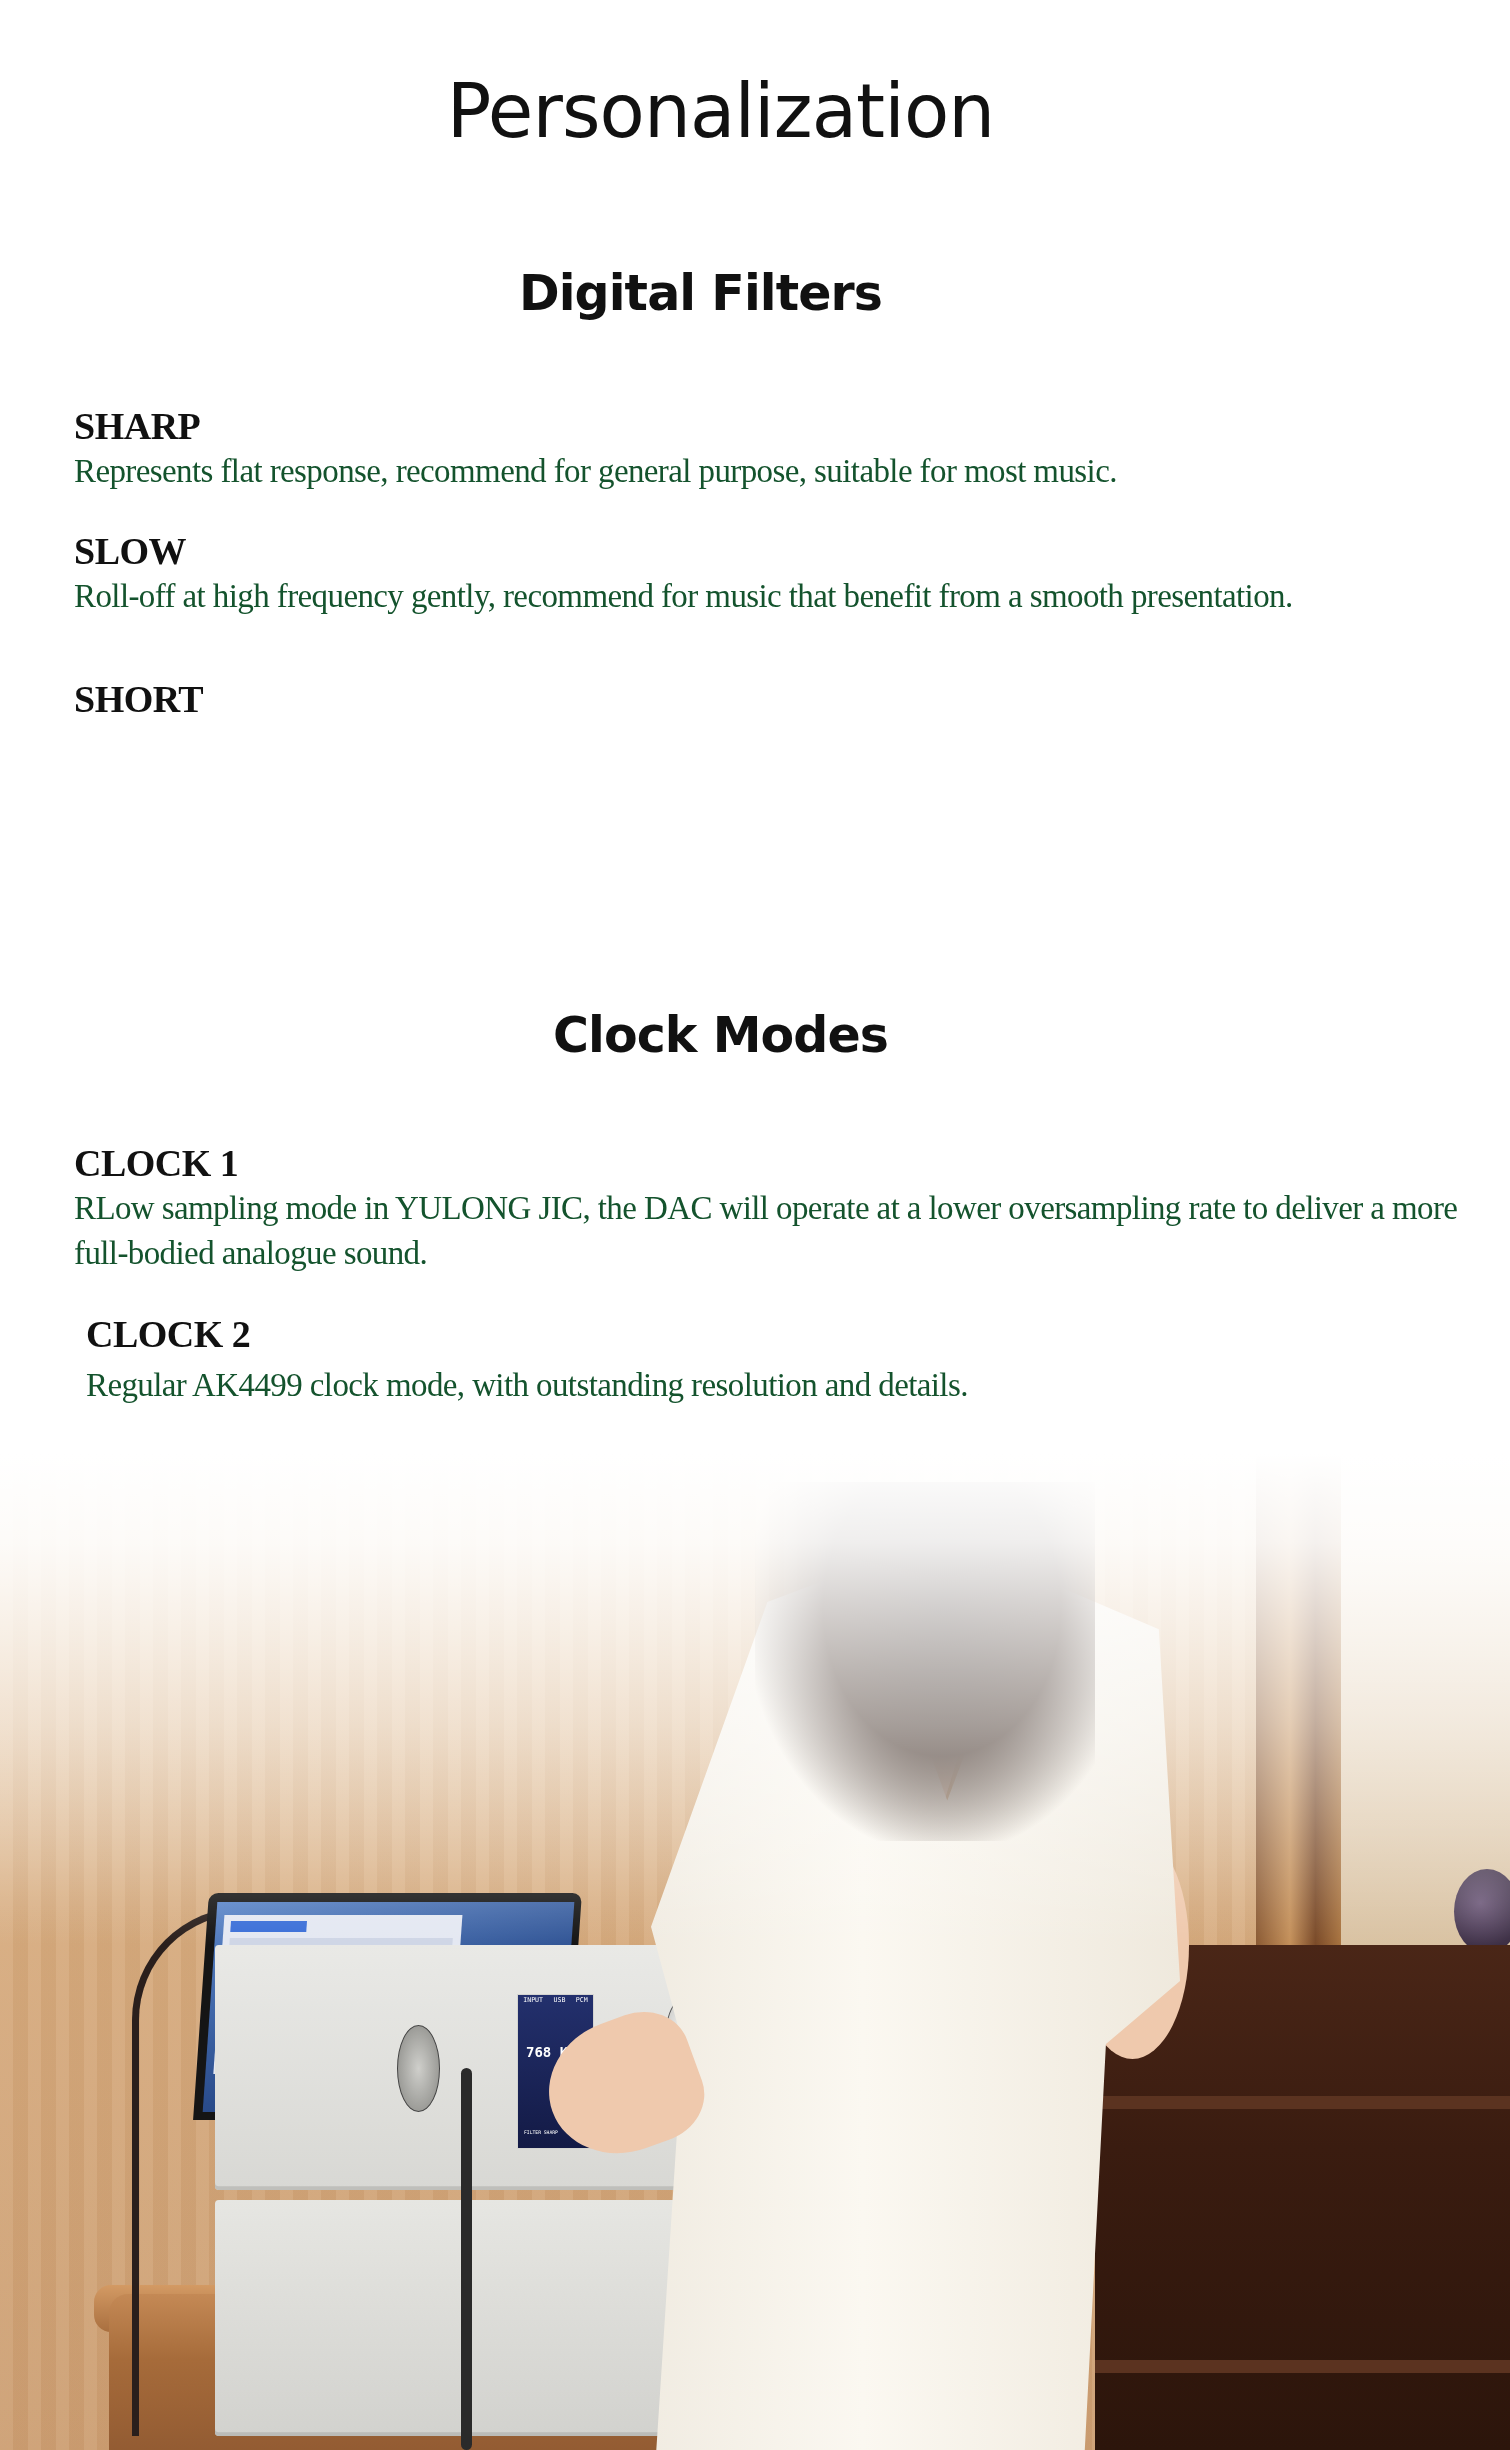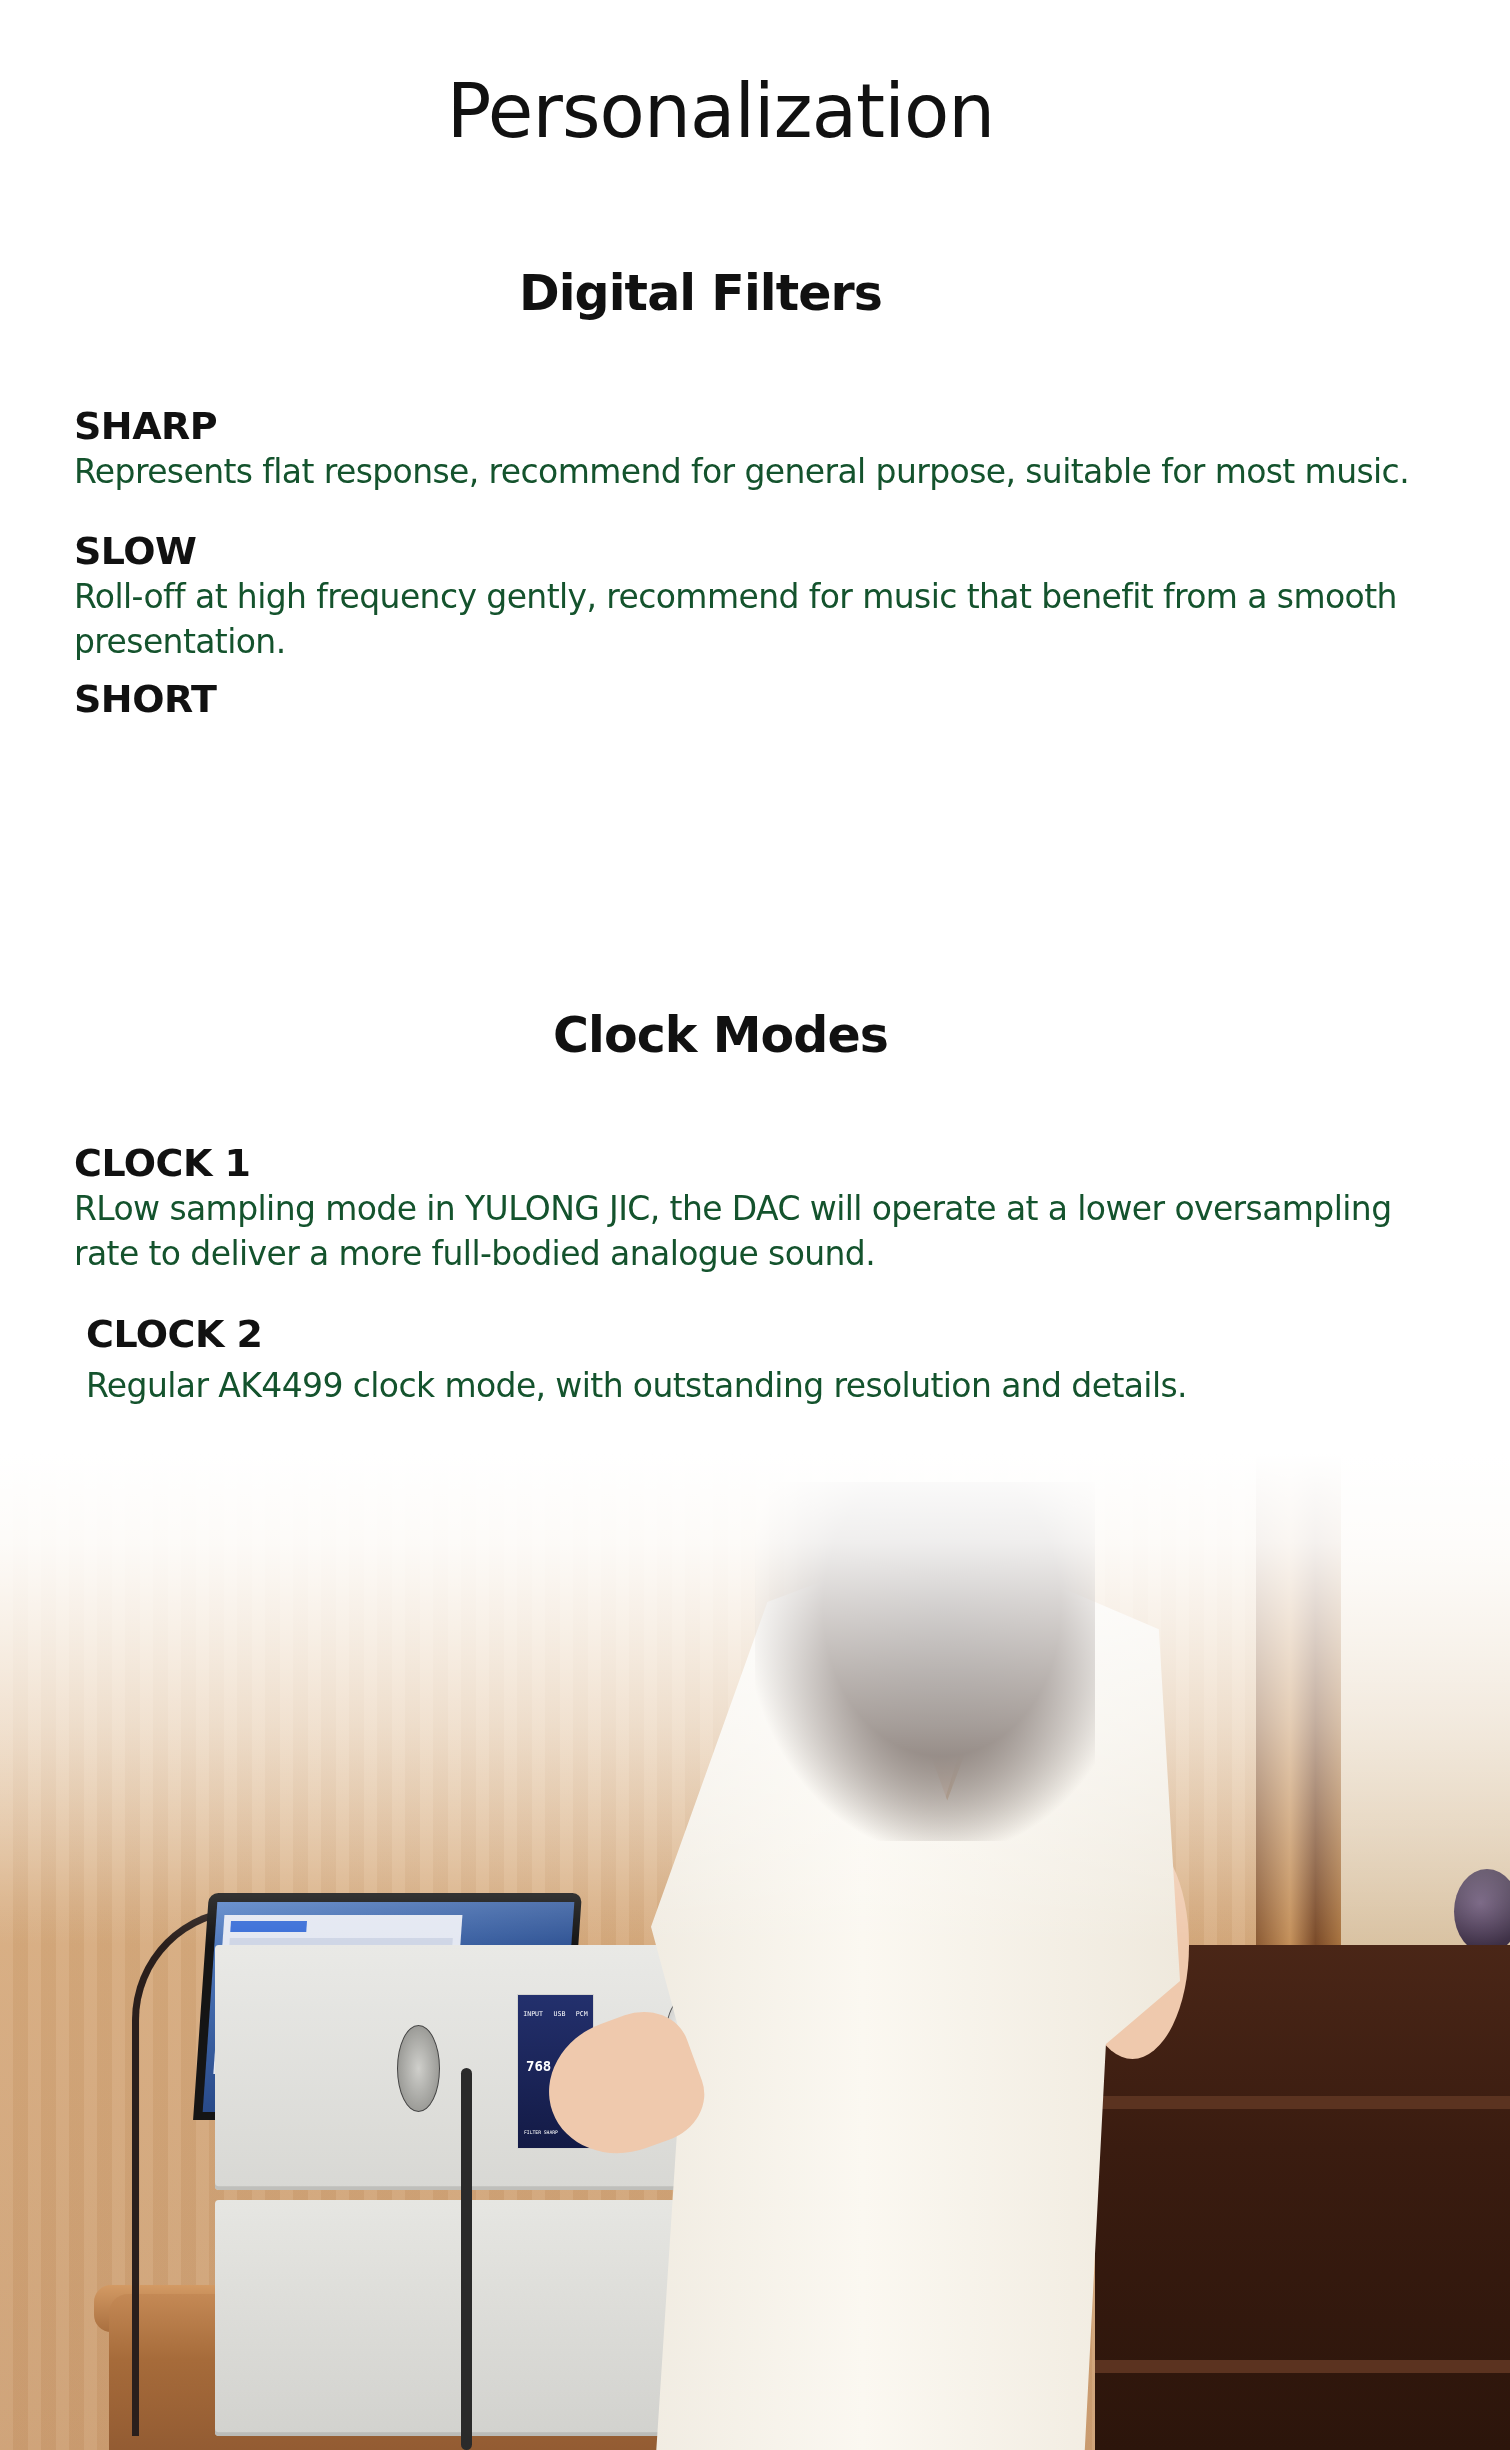--- a/index.html
+++ b/index.html
@@ -6,40 +6,40 @@
   html, body { width: 1511px; background: #ffffff; }
   body { font-family: "DejaVu Sans", "Liberation Sans", sans-serif; color: #111; position: relative; height: 2450px; overflow: hidden; }
 
   .abs { position: absolute; }
 
   .title { left: 0; width: 1441px; top: 64px; text-align: center; font-size: 74px; font-weight: normal; letter-spacing: -0.9px; line-height: 94px; }
   .section-title { left: 0; text-align: center; font-size: 49px; font-weight: bold; letter-spacing: -0.9px; line-height: 66px; }
   .st-filters { width: 1401px; top: 261px; }
   .st-clock { width: 1441px; top: 1003px; }
 
-  .item { left: 74px; width: 1388px; }
+  .item { left: 74px; width: 1388px; font-family: Liberation Serif, serif; }
   .item-name { font-size: 38px; font-weight: bold; letter-spacing: -0.5px; line-height: 45px; }
   .item-desc { font-size: 33px; line-height: 45px; letter-spacing: -0.6px; color: #14532d; }
 
   
   .photo { left: 0; top: 1454px; width: 1511px; height: 996px; overflow: hidden; background: linear-gradient(180deg, #e9cfad 0%, #d7ac7f 45%, #cd9f73 100%); }
   .wall-streaks { position: absolute; inset: 0; background: repeating-linear-gradient(90deg, rgba(255,255,255,0.05) 0 13.2px, rgba(120,70,30,0.05) 13.2px 28px); }
   .piano { position: absolute; left: 1095px; top: 491px; width: 415px; height: 505px; background: linear-gradient(180deg, #4a2617 0%, #3a1c10 40%, #2c150b 100%); }
   .piano-band { position: absolute; left: 1095px; width: 415px; height: 13.2px; background: #5b3320; }
   .mirror-frame { position: absolute; left: 1256px; top: 0; width: 85px; height: 510px; background: linear-gradient(90deg, #8b5a33, #c4905a 40%, #7a4a28 70%, #a8733f); border-radius: 5.7px; }
   .mirror-right { position: absolute; left: 1341px; top: 0; width: 170px; height: 491px; background: linear-gradient(180deg, #efe0cc, #d9c2a2); }
   .flowers { position: absolute; left: 1454px; top: 415px; width: 66px; height: 85px; background: radial-gradient(circle at 40% 40%, #6e5a7a, #3d2f45 70%); border-radius: 50%; }
 
   .cabinet { position: absolute; left: 109px; top: 840px; width: 576px; height: 189px; background: linear-gradient(180deg, #c48955 0%, #a66b3a 35%, #8c5630 100%); border-radius: 19px 19px 0 0; }
   .cabinet-trim { position: absolute; left: 94px; top: 831px; width: 604px; height: 47px; background: linear-gradient(180deg, #d39a64, #a96f3f); border-radius: 17px; }
 
   .dac { position: absolute; left: 215px; top: 491px; width: 500px; height: 245px; background: linear-gradient(180deg, #e9e9e6 0%, #d8d8d4 100%); border-radius: 3.8px; box-shadow: inset 0 -3.8px 0 #bfbfbb; }
   .psu { position: absolute; left: 215px; top: 746px; width: 500px; height: 236px; background: linear-gradient(180deg, #e6e6e2 0%, #d2d2ce 100%); border-radius: 3.8px; box-shadow: inset 0 -3.8px 0 #bbbbb7; }
   .dac-screen-inner { position: absolute; left: 517px; top: 540px; width: 77px; height: 155px; background: linear-gradient(180deg, #23306d, #131a45); border: 1.9px solid #d4d4d0; color: #fff; font-family: "DejaVu Sans Mono", monospace; }
-  .screen-top { font-size: 6.6px; display: flex; justify-content: space-around; padding-top: 15px; }
+  .screen-top { font-size: 6.6px; display: flex; justify-content: space-around; padding-top: 1px; }
   .screen-freq { font-size: 14px; font-weight: bold; text-align: center; margin-top: 40px; line-height: 17px; }
   .screen-bottom { font-size: 4.7px; display: flex; justify-content: space-around; position: absolute; bottom: 13.2px; width: 100%; }
   .knob { position: absolute; left: 663px; top: 543px; width: 42px; height: 111px; border-radius: 50%; background: radial-gradient(ellipse at 40% 40%, #f7f7f5, #bdbdb9 70%); border: 1.9px solid #555; }
   .jack { position: absolute; left: 397px; top: 571px; width: 43px; height: 87px; border-radius: 50%; background: radial-gradient(ellipse at 50% 50%, #cfcfcb, #9c9c98 70%); border: 1.9px solid #444; }
   .cable { position: absolute; left: 461px; top: 614px; width: 11.3px; height: 382px; background: #2a2a2a; border-radius: 5.7px; }
   .usb-cable { position: absolute; left: 132px; top: 453px; width: 113px; height: 529px; border-left: 7.6px solid #2a1f1c; border-top: 7.6px solid #2a1f1c; border-radius: 113px 0 0 0; }
 
   .laptop-screen { position: absolute; left: 201px; top: 439px; width: 373px; height: 227px; background: #151515; border-radius: 9.4px 9.4px 0 0; transform: skewX(-4deg); }
   .laptop-display { position: absolute; left: 210px; top: 448px; width: 357px; height: 210px; background: linear-gradient(160deg, #5b86c9 0%, #2a4c8c 60%, #1b2f5e 100%); transform: skewX(-4deg); overflow: hidden; }
   .app-window { position: absolute; left: 7.6px; top: 13.2px; width: 238px; height: 159px; background: #e4e8f2; }

